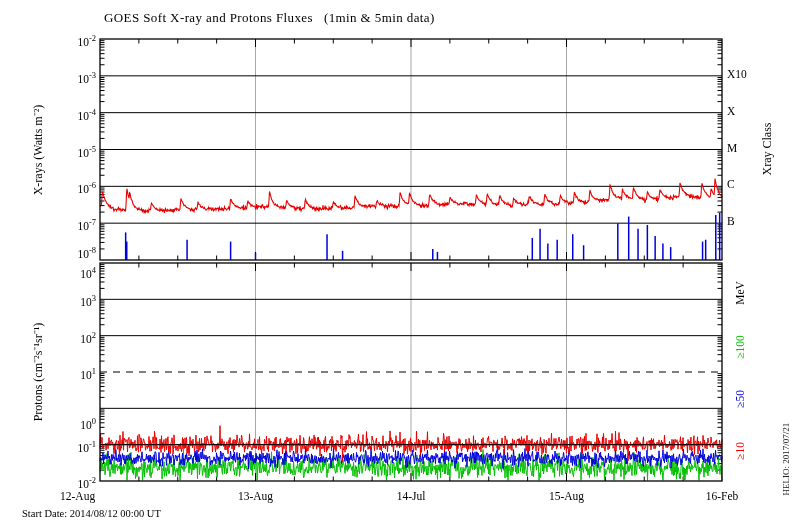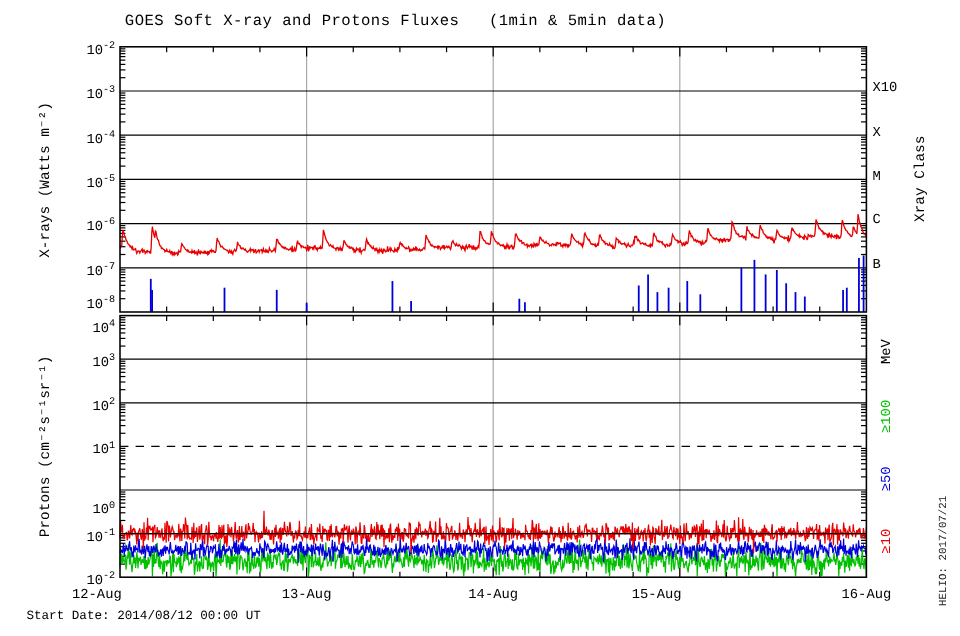--- a/index.html
+++ b/index.html
@@ -1,17 +1,17 @@
 <!DOCTYPE html>
 <html><head>
 <meta charset="utf-8">
 <style>
   html,body{margin:0;padding:0;background:#fff;}
   .page{position:relative;width:800px;height:530px;background:#fff;overflow:hidden;
-        font-family:Liberation Mono, monospace;color:#000;}
+        font-family:Liberation Serif, serif;color:#000;}
   .lab{position:absolute;white-space:nowrap;font-size:11.5px;line-height:12px;}
   .lab sup{font-size:8.5px;}
   .title{position:absolute;left:104px;top:10px;font-size:13px;letter-spacing:0.4px;white-space:pre;}
   .rot{transform:translate(-50%,-50%) rotate(-90deg);}
   .ylabel-xray{left:38px;top:150px;font-size:12px;}
   .ylabel-prot{left:38px;top:372px;font-size:12px;}
   .rtitle-xray{left:767px;top:149px;font-size:12px;}
   .rtitle-mev{left:740px;top:293px;font-size:11.5px;}
   .footer{position:absolute;left:22px;top:508px;font-size:10.5px;}
   .credit{left:786px;top:459px;font-size:9px;color:#222;}
@@ -340,23 +340,23 @@
     <div class="lab" style="right: 704px; top: 244px; text-align: right;">10<sup>-8</sup></div>
     <div class="lab" style="right: 704px; top: 264px; text-align: center;">10<sup>4</sup></div>
     <div class="lab" style="right: 704px; top: 292.333px; text-align: right;">10<sup>3</sup></div>
     <div class="lab" style="right: 704px; top: 328.667px; text-align: right;">10<sup>2</sup></div>
     <div class="lab" style="right: 704px; top: 365px; text-align: right;">10<sup>1</sup></div>
     <div class="lab" style="right: 704px; top: 401.333px; text-align: right; margin-top: 14px;">10<sup>0</sup></div>
     <div class="lab" style="right: 704px; top: 437.667px; text-align: right;">10<sup>-1</sup></div>
     <div class="lab" style="right: 704px; top: 474px; text-align: right;">10<sup>-2</sup></div>
     <div class="lab" style="left: 60px; top: 490px; width: 80px; ">12-Aug</div>
     <div class="lab" style="left: 215.5px; top: 490px; width: 80px; text-align: center;">13-Aug</div>
-    <div class="lab" style="left: 371px; top: 490px; width: 80px; text-align: center;">14-Aug</div>
-    <div class="lab" style="left: 526.5px; top: 490px; width: 80px; ">15-Aug</div>
-    <div class="lab" style="left: 682px; top: 490px; width: 80px; text-align: center;">16-Aug</div>
+    <div class="lab" style="left: 371px; top: 490px; width: 80px; text-align: center;">14-Jul</div>
+    <div class="lab" style="left: 526.5px; top: 490px; width: 80px; text-align: center;">15-Aug</div>
+    <div class="lab" style="left: 682px; top: 490px; width: 80px; text-align: center;">16-Feb</div>
     <div class="lab" style="left: 727px; top: 67.8333px;">X10</div>
     <div class="lab" style="left: 727px; top: 104.667px;">X</div>
     <div class="lab" style="left: 727px; top: 141.5px;">M</div>
     <div class="lab" style="left: 727px; top: 178.333px;">C</div>
     <div class="lab" style="left: 727px; top: 215.167px;">B</div>
     <div class="lab rot" style="left: 740px; top: 347px; color: rgb(0, 192, 0);">≥100</div>
     <div class="lab rot" style="left: 740px; top: 399px; color: rgb(0, 0, 221);">≥50</div>
     <div class="lab rot" style="left: 740px; top: 451px; color: rgb(232, 0, 0);">≥10</div>
   </div>
 

